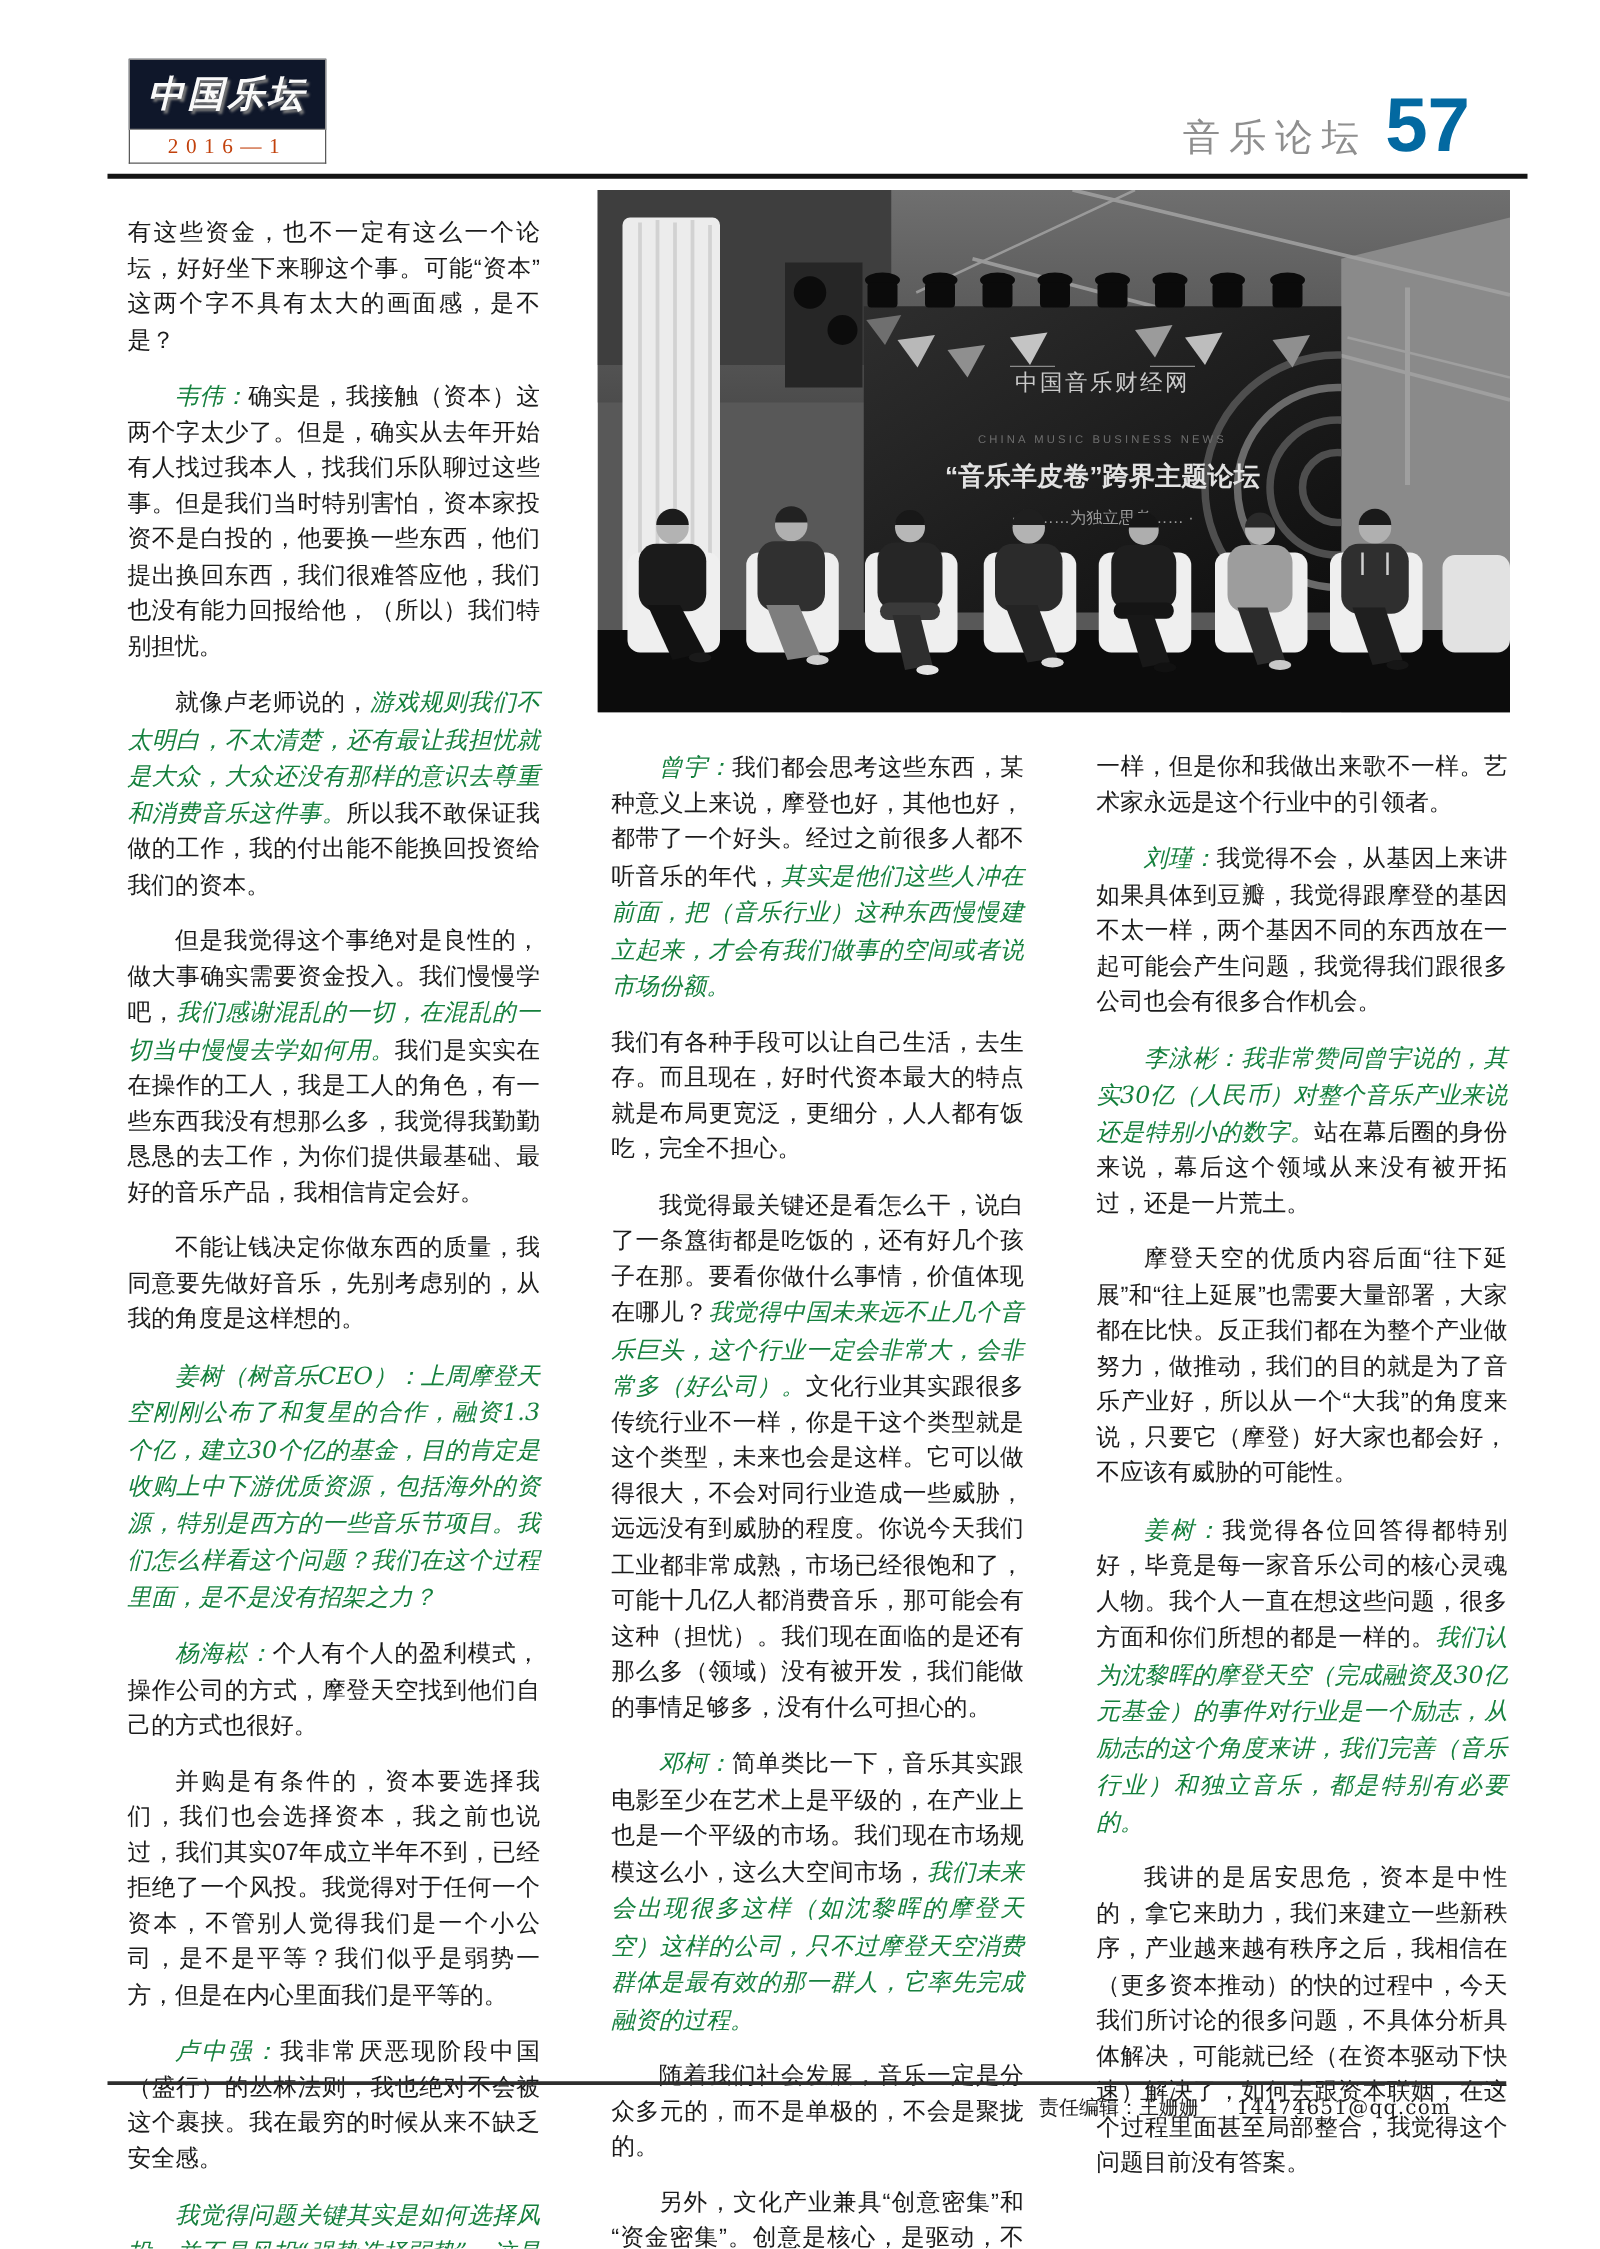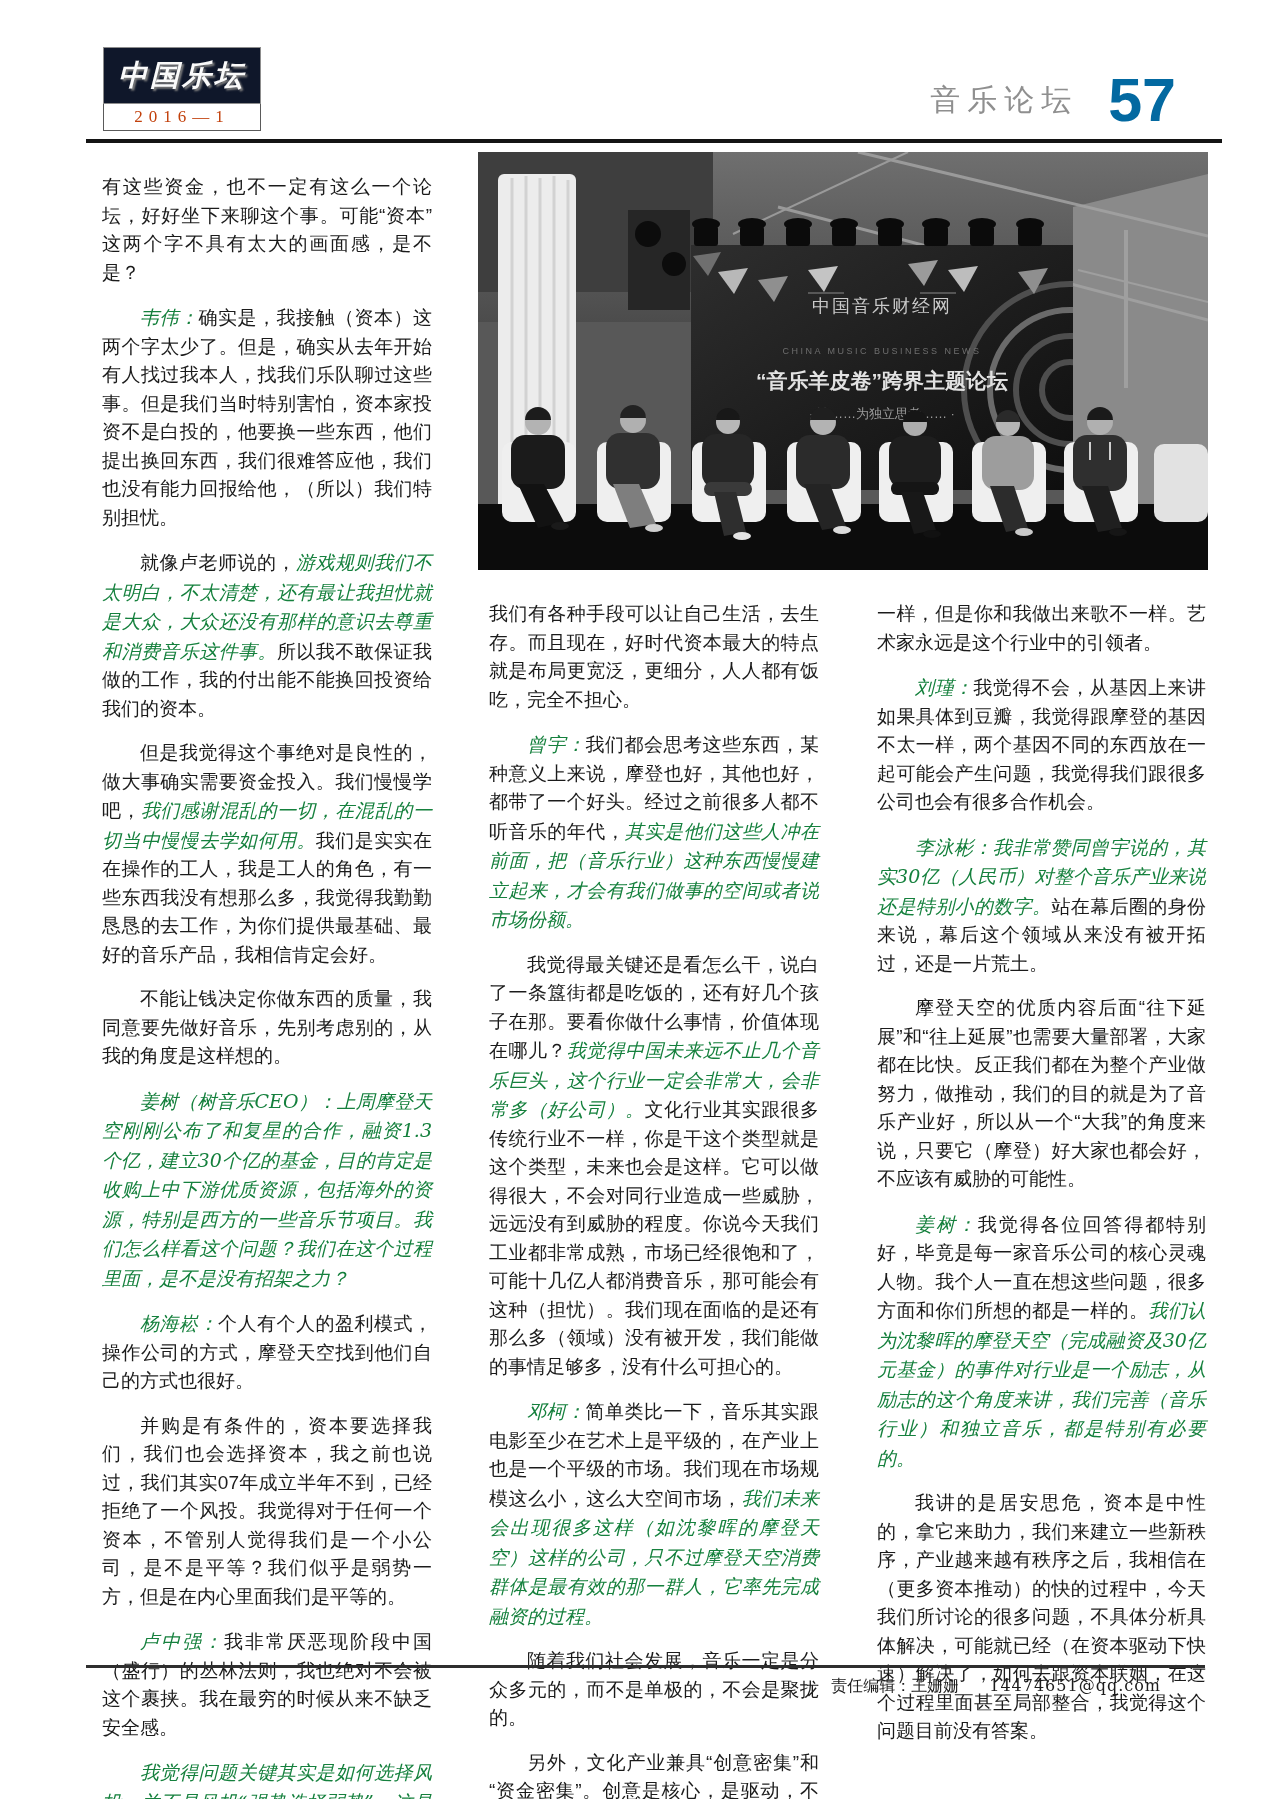--- a/index.html
+++ b/index.html
@@ -5,21 +5,21 @@
   html,body{margin:0;padding:0;background:#fff;}
   .page{position:relative;width:1280px;height:1799px;background:#ffffff;overflow:hidden;
         font-family:"Liberation Sans",sans-serif;color:#1b1b1b;}
   
   .logo{position:absolute;left:103px;top:47px;width:158px;}
   .logo-gray{height:55px;background:#0f172a;border:1px solid #8d8d8d;display:flex;align-items:center;justify-content:center;}
   .logo-title{font-family:"DejaVu Serif",serif;font-style:italic;font-weight:bold;font-size:29px;
               color:#fafafa;letter-spacing:3px;text-shadow:2px 2px 2px #7d7d7d;}
   .logo-year{height:26px;background:#fff;border:1px solid #5a5a5a;border-top:none;display:flex;align-items:center;justify-content:center;
              font-family:Liberation Serif, serif;font-size:17px;letter-spacing:6px;color:#c2410c;}
-  .section-head{position:absolute;top:70px;right:104px;display:flex;align-items:center;gap:16px;}
+  .section-head{position:absolute;top:70px;right:104px;display:flex;align-items:flex-end;}
   .section-title{font-size:30px;color:#8f8f8f;letter-spacing:7px;margin-right:14px;}
   .page-number{font-size:61px;font-weight:600;color:#0369a1;line-height:1;}
   .header-rule{position:absolute;left:86px;top:139px;width:1136px;height:4px;background:#141414;}
   
   .photo{position:absolute;left:478px;top:152px;width:606px;height:418px;margin:0;}
   
   .col{position:absolute;font-size:19px;line-height:28.5px;text-align:justify;}
   .col1{left:86px;top:157px;width:362px;}
   .col2{left:473px;top:584px;width:362px;}
   .col3{left:861px;top:584px;width:361px;}
@@ -236,22 +236,22 @@
       <p class="para"><span>就像卢老师说的，</span><span class="kai">游戏规则我们不太明白，不太清楚，还有最让我担忧就是大众，大众还没有那样的意识去尊重和消费音乐这件事。</span><span>所以我不敢保证我做的工作，我的付出能不能换回投资给我们的资本。</span></p>
       <p class="para"><span>但是我觉得这个事绝对是良性的，做大事确实需要资金投入。我们慢慢学吧，</span><span class="kai">我们感谢混乱的一切，在混乱的一切当中慢慢去学如何用。</span><span>我们是实实在在操作的工人，我是工人的角色，有一些东西我没有想那么多，我觉得我勤勤恳恳的去工作，为你们提供最基础、最好的音乐产品，我相信肯定会好。</span></p>
       <p class="para"><span>不能让钱决定你做东西的质量，我同意要先做好音乐，先别考虑别的，从我的角度是这样想的。</span></p>
       <p class="para"><span class="kai">姜树（树音乐CEO）：上周摩登天空刚刚公布了和复星的合作，融资1.3个亿，建立30个亿的基金，目的肯定是收购上中下游优质资源，包括海外的资源，特别是西方的一些音乐节项目。我们怎么样看这个问题？我们在这个过程里面，是不是没有招架之力？</span></p>
       <p class="para"><span class="kai">杨海崧：</span><span>个人有个人的盈利模式，操作公司的方式，摩登天空找到他们自己的方式也很好。</span></p>
       <p class="para"><span>并购是有条件的，资本要选择我们，我们也会选择资本，我之前也说过，我们其实07年成立半年不到，已经拒绝了一个风投。我觉得对于任何一个资本，不管别人觉得我们是一个小公司，是不是平等？我们似乎是弱势一方，但是在内心里面我们是平等的。</span></p>
       <p class="para"><span class="kai">卢中强：</span><span>我非常厌恶现阶段中国（盛行）的丛林法则，我也绝对不会被这个裹挟。我在最穷的时候从来不缺乏安全感。</span></p>
       <p class="para"><span class="kai">我觉得问题关键其实是如何选择风投，并不是风投“强势选择弱势”，这是一个互相选择的过程。</span><span>就像乐队和制作人的关系一样，从我的经验来说乐队会选择制作人，但是制作人实际上也是在选择乐队。</span></p>
     </section>
   <section class="col col2">
+      <p class="para"><span class="kai">曾宇：</span><span>我们都会思考这些东西，某种意义上来说，摩登也好，其他也好，都带了一个好头。经过之前很多人都不听音乐的年代，</span><span class="kai">其实是他们这些人冲在前面，把（音乐行业）这种东西慢慢建立起来，才会有我们做事的空间或者说市场份额。</span></p>
       <p class="para noindent"><span>我们有各种手段可以让自己生活，去生存。而且现在，好时代资本最大的特点就是布局更宽泛，更细分，人人都有饭吃，完全不担心。</span></p>
-      <p class="para"><span class="kai">曾宇：</span><span>我们都会思考这些东西，某种意义上来说，摩登也好，其他也好，都带了一个好头。经过之前很多人都不听音乐的年代，</span><span class="kai">其实是他们这些人冲在前面，把（音乐行业）这种东西慢慢建立起来，才会有我们做事的空间或者说市场份额。</span></p>
       <p class="para"><span>我觉得最关键还是看怎么干，说白了一条簋街都是吃饭的，还有好几个孩子在那。要看你做什么事情，价值体现在哪儿？</span><span class="kai">我觉得中国未来远不止几个音乐巨头，这个行业一定会非常大，会非常多（好公司）。</span><span>文化行业其实跟很多传统行业不一样，你是干这个类型就是这个类型，未来也会是这样。它可以做得很大，不会对同行业造成一些威胁，远远没有到威胁的程度。你说今天我们工业都非常成熟，市场已经很饱和了，可能十几亿人都消费音乐，那可能会有这种（担忧）。我们现在面临的是还有那么多（领域）没有被开发，我们能做的事情足够多，没有什么可担心的。</span></p>
       <p class="para"><span class="kai">邓柯：</span><span>简单类比一下，音乐其实跟电影至少在艺术上是平级的，在产业上也是一个平级的市场。我们现在市场规模这么小，这么大空间市场，</span><span class="kai">我们未来会出现很多这样（如沈黎晖的摩登天空）这样的公司，只不过摩登天空消费群体是最有效的那一群人，它率先完成融资的过程。</span></p>
       <p class="para"><span>随着我们社会发展，音乐一定是分众多元的，而不是单极的，不会是聚拢的。</span></p>
       <p class="para"><span>另外，文化产业兼具“创意密集”和“资金密集”。创意是核心，是驱动，不可代替，钱是可以代替的，你投钱和他投钱都</span></p>
     </section>
   <section class="col col3">
       <p class="para noindent"><span>一样，但是你和我做出来歌不一样。艺术家永远是这个行业中的引领者。</span></p>
       <p class="para"><span class="kai">刘瑾：</span><span>我觉得不会，从基因上来讲如果具体到豆瓣，我觉得跟摩登的基因不太一样，两个基因不同的东西放在一起可能会产生问题，我觉得我们跟很多公司也会有很多合作机会。</span></p>
       <p class="para"><span class="kai">李泳彬：我非常赞同曾宇说的，其实30亿（人民币）对整个音乐产业来说还是特别小的数字。</span><span>站在幕后圈的身份来说，幕后这个领域从来没有被开拓过，还是一片荒土。</span></p>
       <p class="para"><span>摩登天空的优质内容后面“往下延展”和“往上延展”也需要大量部署，大家都在比快。反正我们都在为整个产业做努力，做推动，我们的目的就是为了音乐产业好，所以从一个“大我”的角度来说，只要它（摩登）好大家也都会好，不应该有威胁的可能性。</span></p>

